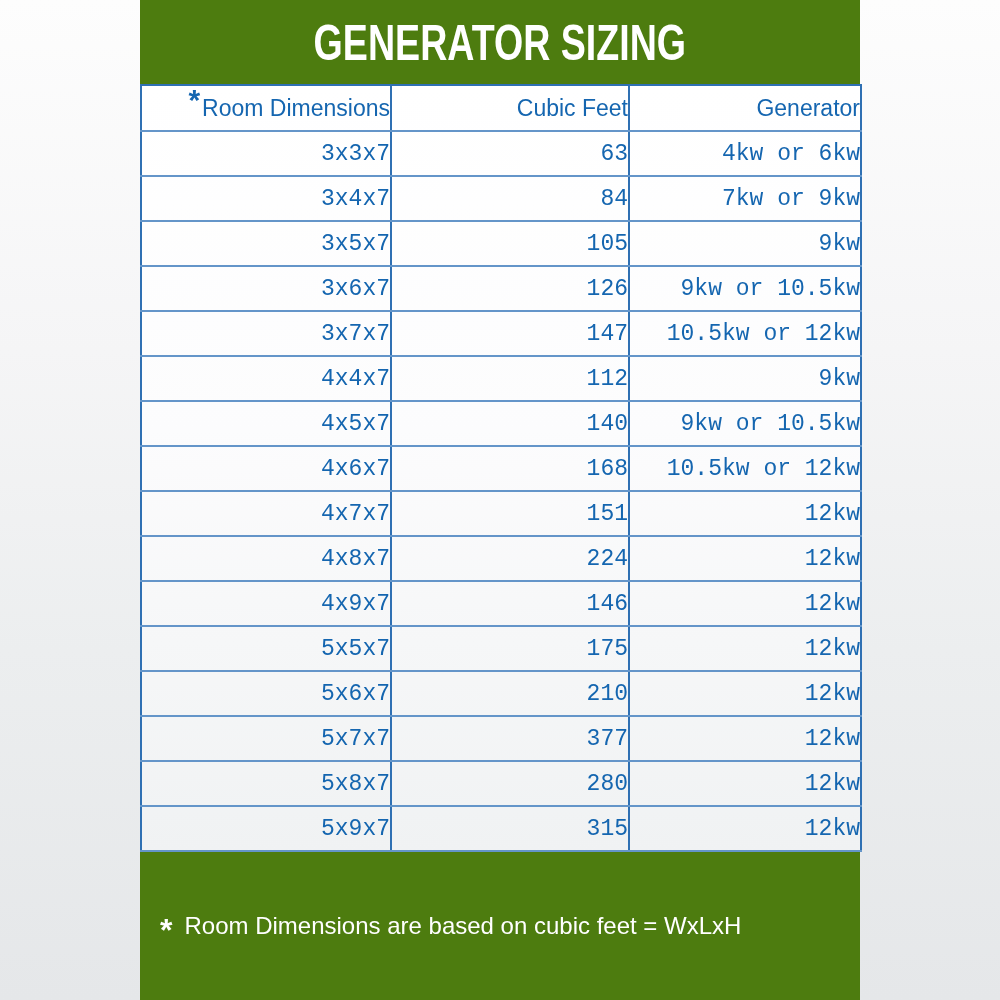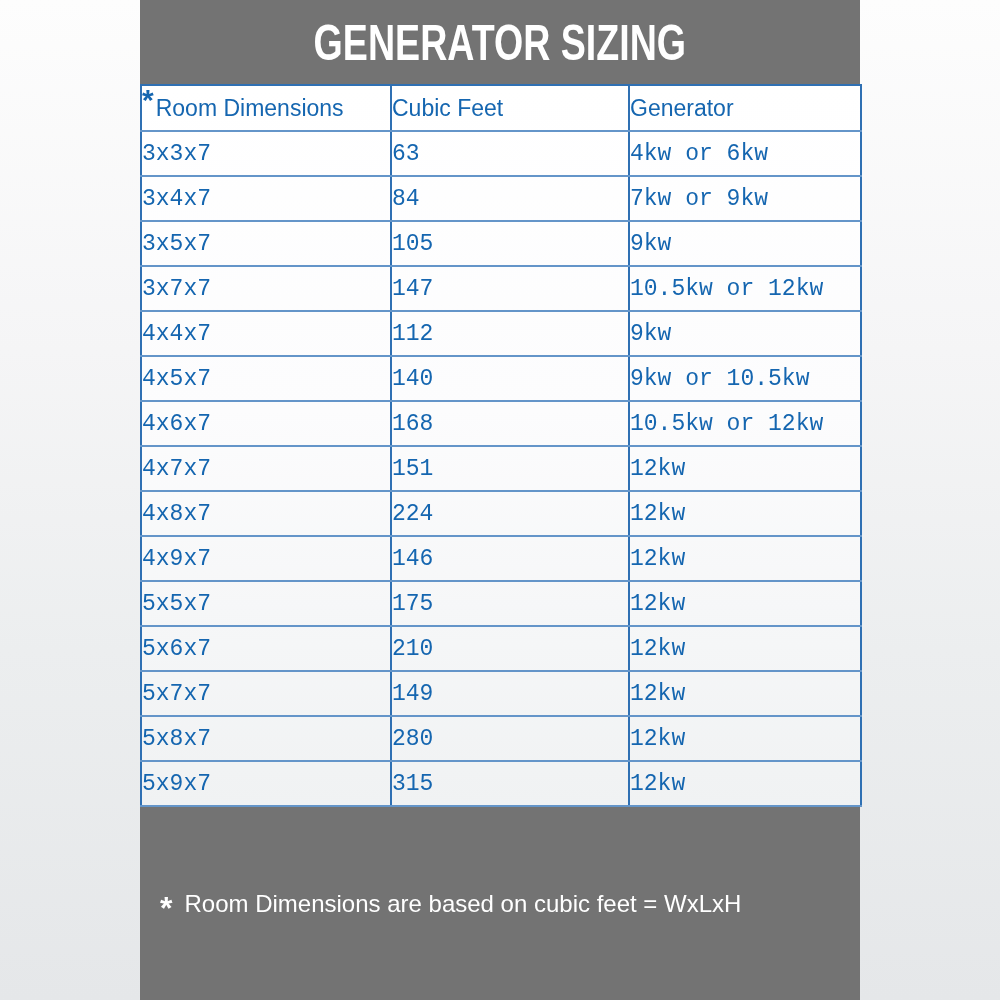--- a/index.html
+++ b/index.html
@@ -17,21 +17,21 @@
     position: relative;
     width: 1000px;
     height: 1000px;
   }
   .panel {
     position: absolute;
     left: 140px;
     top: 0;
     width: 720px;
     height: 1000px;
-    background: #737373;
+    background: #4d7c0f;
     display: flex;
     flex-direction: column;
   }
   .title-band {
     height: 84px;
     display: flex;
     align-items: center;
     justify-content: center;
   }
   .title-band h1 {
@@ -54,21 +54,21 @@
   }
   .sizing-table col.c1 { width: 250px; }
   .sizing-table col.c2 { width: 238px; }
   .sizing-table col.c3 { width: 232px; }
   .sizing-table th,
   .sizing-table td {
     border-left: 2px solid #2f70b3;
     border-right: 2px solid #2f70b3;
     border-top: 2px solid #6495c9;
     border-bottom: 2px solid #6495c9;
-    text-align: left;
+    text-align: right;
     vertical-align: middle;
     color: #1566b0;
     font-size: 23px;
     font-weight: 400;
     padding: 0;
     overflow: hidden;
     white-space: nowrap;
   }
   .sizing-table th { height: 44px; border-top: none; }
   .sizing-table td { height: 43px; font-family: Liberation Mono, monospace; }
@@ -131,20 +131,25 @@
             <td>3x4x7</td>
             <td>84</td>
             <td class="gen-cell">7kw or 9kw</td>
           </tr>
         <tr>
             <td>3x5x7</td>
             <td>105</td>
             <td class="gen-cell">9kw</td>
           </tr>
         <tr>
+            <td>3x6x7</td>
+            <td>126</td>
+            <td class="gen-cell">9kw or 10.5kw</td>
+          </tr>
+        <tr>
             <td>3x7x7</td>
             <td>147</td>
             <td class="gen-cell">10.5kw or 12kw</td>
           </tr>
         <tr>
             <td>4x4x7</td>
             <td>112</td>
             <td class="gen-cell">9kw</td>
           </tr>
         <tr>
@@ -177,21 +182,21 @@
             <td>175</td>
             <td class="gen-cell">12kw</td>
           </tr>
         <tr>
             <td>5x6x7</td>
             <td>210</td>
             <td class="gen-cell">12kw</td>
           </tr>
         <tr>
             <td>5x7x7</td>
-            <td>149</td>
+            <td>377</td>
             <td class="gen-cell">12kw</td>
           </tr>
         <tr>
             <td>5x8x7</td>
             <td>280</td>
             <td class="gen-cell">12kw</td>
           </tr>
         <tr>
             <td>5x9x7</td>
             <td>315</td>

